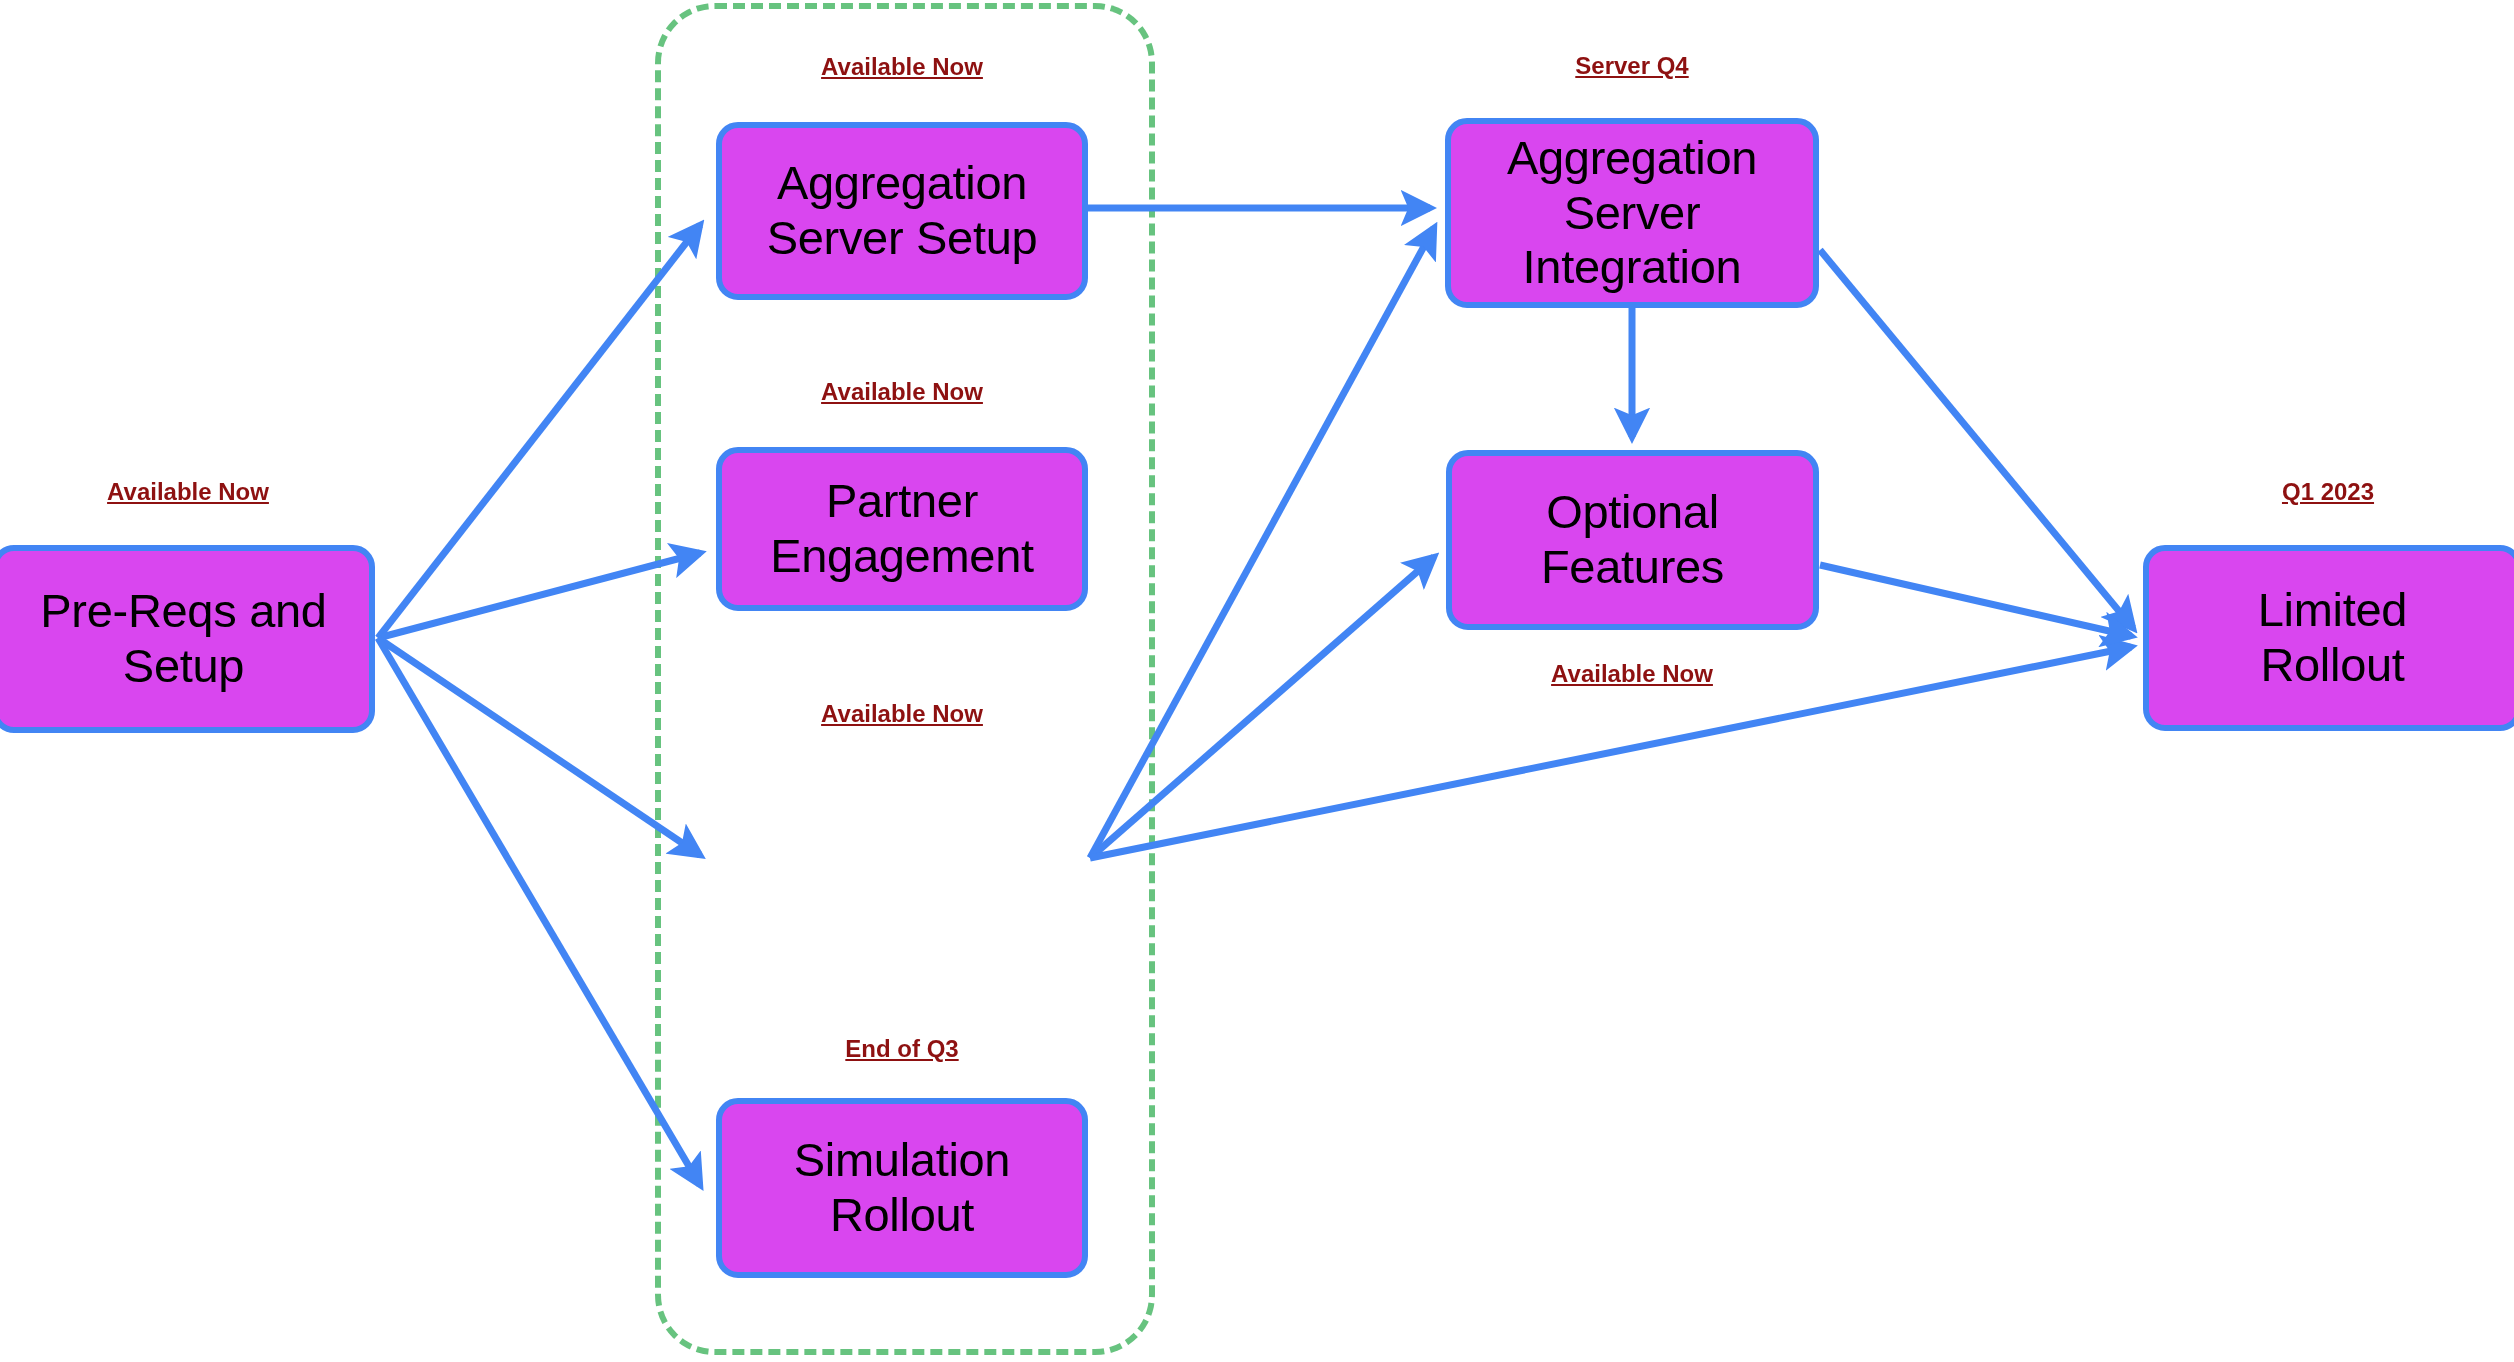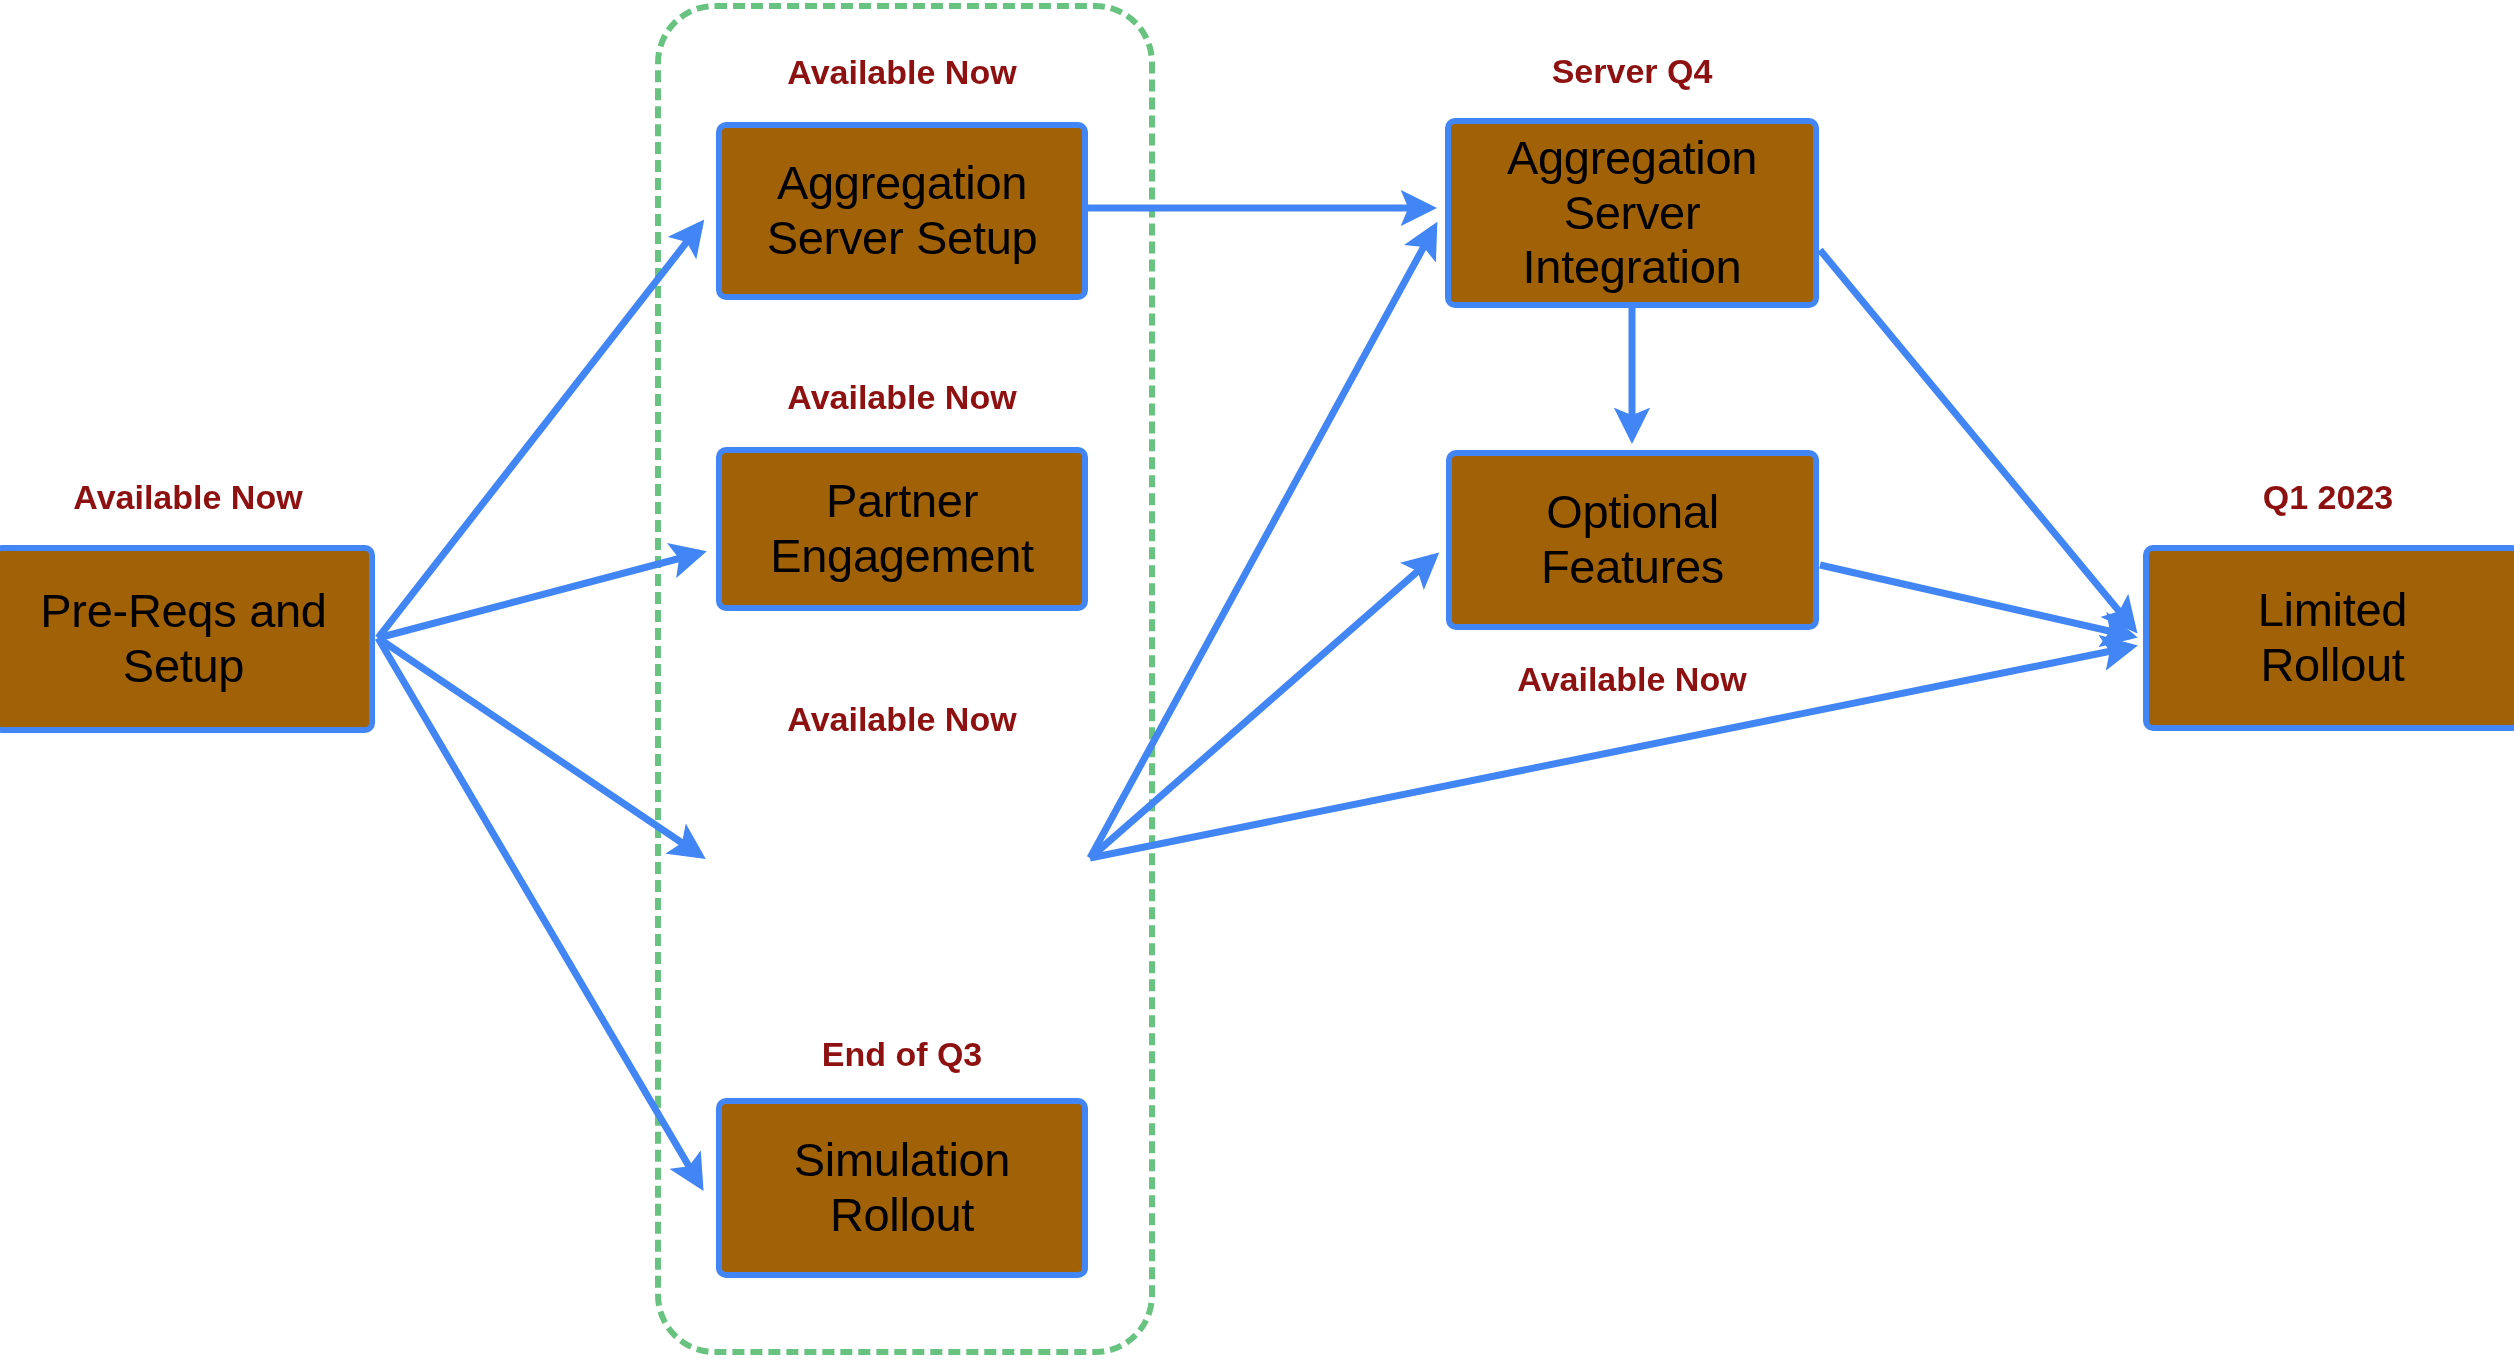--- a/index.html
+++ b/index.html
@@ -11,43 +11,44 @@
     position:absolute;
     border:6px dashed #67c37f;
     border-radius:60px;
     box-sizing:border-box;
     background:transparent;
   }
   .node{
     position:absolute;
     box-sizing:border-box;
     border:6px solid #4285f4;
-    border-radius:10px;
-    background:#a16207;
+    border-radius:22px;
+    background:#d946ef;
     display:flex;
     align-items:center;
     justify-content:center;
     text-align:center;
     color:#000000;
     font-size:47px;
     line-height:1.16;
     font-weight:400;
     letter-spacing:-0.3px;
     padding:4px 10px;
   }
   .node span{display:block;white-space:pre-line;}
   .tag{
     position:absolute;
     color:#8e1111;
-    font-size:34px;
+    font-size:24px;
     font-weight:600;
     letter-spacing:0px;
     text-align:center;
     white-space:nowrap;
     transform:translateX(-50%);
+    text-decoration:underline;
   }
 </style>
 </head>
 <body>
 
 <div id="stage">
 
   <div class="group-box" style="left:655px;top:3px;width:500px;height:1352px;"></div>
 
   <svg id="edges" viewBox="0 0 2514 1362" xmlns="http://www.w3.org/2000/svg">

